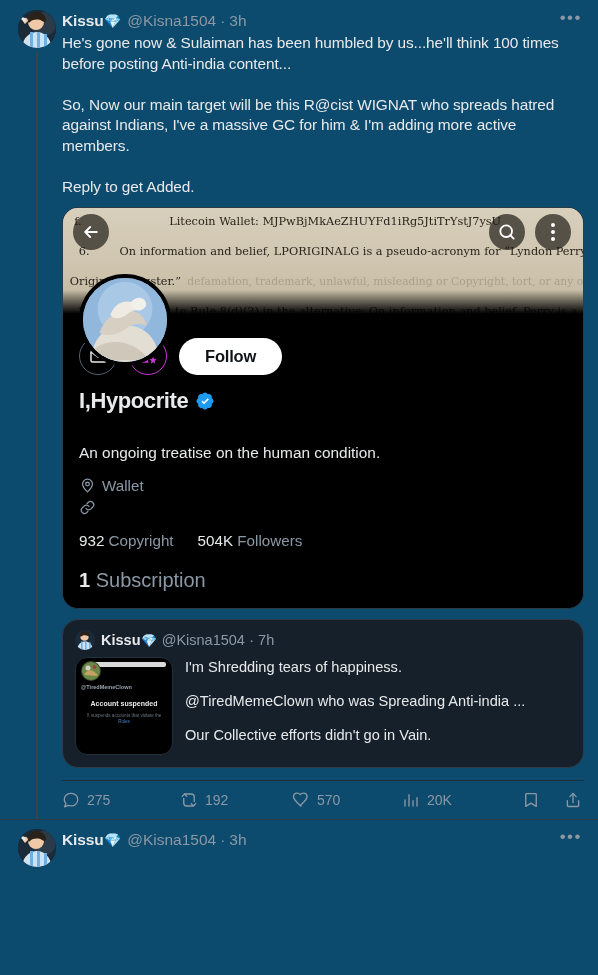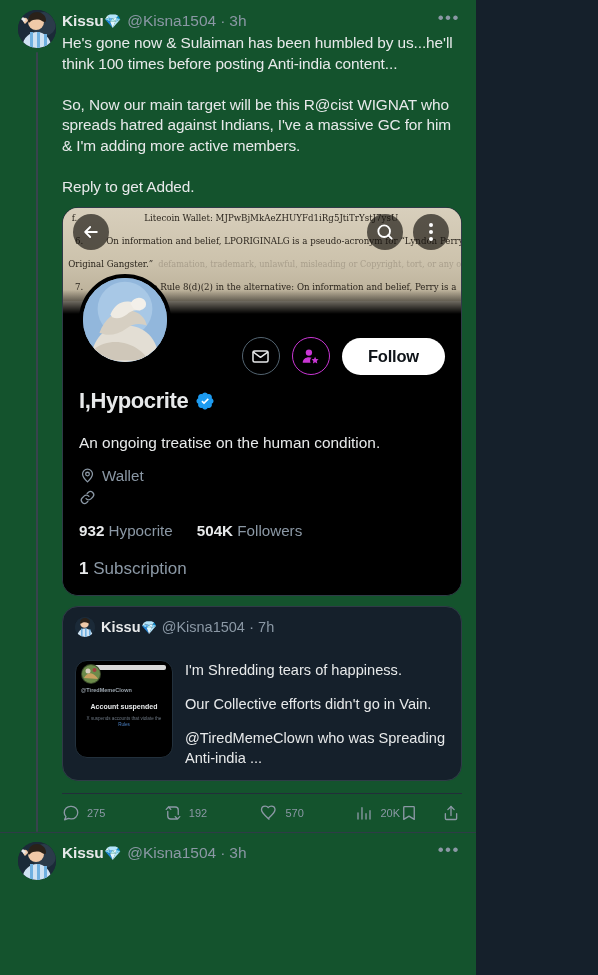--- a/index.html
+++ b/index.html
@@ -3,21 +3,21 @@
 <meta charset="utf-8">
 <style>
   * { margin:0; padding:0; box-sizing:border-box; }
   html,body{
     width:598px; height:975px;
     background:#15202b;
     font-family:"Liberation Sans", sans-serif;
     color:#e7e9ea;
     overflow:hidden;
   }
-  .app{ position:relative; width:476px; height:975px; background:#14532d; }
+  .app{ position:relative; width:598px; height:975px; background:#0c4a6e; }
 
   
   .tweet{ position:relative; display:flex; padding:10px 14px 0 14px; }
   .gutter{ width:46px; flex:0 0 46px; display:flex; flex-direction:column; align-items:center; }
   .body{ flex:1; min-width:0; padding-left:2px; }
 
   .avatar{
     width:38px;height:38px;border-radius:50%;
     overflow:hidden;flex:0 0 38px;position:relative;background:#1c2b3a;
   }
@@ -72,86 +72,86 @@
   .cardbody{ background:#000; padding:0 16px 16px 16px; position:relative; }
 
   .pfp{
     position:absolute;left:16px;top:-42px;
     width:92px;height:92px;border-radius:50%;
     border:4px solid #000;overflow:hidden;background:#8fb4d9;
   }
   .pfp svg{display:block;width:100%;height:100%;}
 
   .actrow{
-    display:flex;align-items:center;justify-content:flex-end;gap:12px;
+    display:flex;align-items:center;justify-content:flex-start;gap:12px;
     padding-top:14px;height:66px;
   }
   .cbtn{
     width:38px;height:38px;border-radius:50%;border:1px solid #536471;
     display:flex;align-items:center;justify-content:center;cursor:pointer;background:transparent;
   }
   .cbtn svg{width:19px;height:19px;}
   .cbtn.sub{ border-color:#C936D4; }
   .follow{
     background:#fff;color:#0f1419;font-weight:700;font-size:16.5px;
     border:none;border-radius:999px;padding:9px 26px;cursor:pointer;
     font-family:"Liberation Sans",sans-serif;letter-spacing:-0.2px;
   }
 
   .dname{ display:flex;align-items:center;gap:7px;margin-top:6px; }
   .dname .t{ font-size:22px;font-weight:700;color:#e7e9ea;letter-spacing:-0.4px; }
   .verified{width:20px;height:20px;flex:0 0 20px;}
   .dhandle{ font-size:15.5px;color:#8b98a5;margin-top:3px; }
-  .bio{ font-size:15.4px;color:#e7e9ea;margin-top:19px;line-height:20px; }
+  .bio{ font-size:15.4px;color:#e7e9ea;margin-top:29px;line-height:20px; }
 
   .metarow{ display:flex;align-items:center;flex-wrap:wrap;gap:4px 20px;margin-top:14px; }
   .meta{ display:flex;align-items:center;gap:6px;font-size:15.2px;color:#8b98a5; }
   .meta svg{width:17px;height:17px;flex:0 0 17px;}
   .metaline{ display:flex;align-items:center;gap:6px;font-size:15.2px;color:#8b98a5;margin-top:5px; }
   .metaline svg{width:17px;height:17px;flex:0 0 17px;}
   .metaline .lnk{ color:#5a77c8; }
 
   .stats{ display:flex;gap:24px;margin-top:16px;font-size:15.2px;color:#8b98a5; }
-  .stats b{ color:#e7e9ea;font-weight:700; }
-  .subline{ margin-top:20px;font-size:17px;color:#8b98a5; }
+  .stats b{ color:#e7e9ea;font-weight:400; }
+  .subline{ margin-top:20px;font-size:20px;color:#8b98a5; }
   .subline b{ color:#e7e9ea;font-weight:700; }
 
   
   .quote{
     margin-top:10px;border:1px solid #2f3b47;border-radius:16px;
     padding:10px 12px 12px 12px;background:#15202b;
   }
   .qhdr{ display:flex;align-items:center;gap:0;height:20px; }
   .qav{ width:20px;height:20px;border-radius:50%;overflow:hidden;flex:0 0 20px;margin-right:6px;background:#1c2b3a; }
   .qav svg{display:block;width:100%;height:100%;}
   .qname{ font-weight:700;font-size:14.5px;color:#e7e9ea; }
   .qgem{ font-size:13px;margin:0 4px 0 1px; }
   .qhandle{ font-size:14.5px;color:#8b98a5; }
-  .qcontent{ display:flex;gap:12px;margin-top:23px; }
+  .qcontent{ display:flex;gap:12px;margin-top:7px; }
   .qimg{
     width:98px;height:98px;flex:0 0 98px;border-radius:12px;overflow:hidden;
     background:#000;position:relative;border:1px solid #22303c;
   }
   .qimg .bar{position:absolute;left:14%;right:6%;top:4px;height:5px;background:#d9d9d9;border-radius:2px;}
   .qimg .sav{position:absolute;left:5px;top:3px;width:20px;height:20px;border-radius:50%;overflow:hidden;}
   .qimg .sav svg{width:100%;height:100%;display:block;}
   .qimg .sh{position:absolute;left:5px;top:26px;font-size:5.5px;font-weight:700;color:#9aa4ad;}
   .qimg .st{position:absolute;left:0;right:0;top:42px;text-align:center;font-size:7px;font-weight:700;color:#e7e9ea;}
   .qimg .sd{position:absolute;left:8px;right:8px;top:55px;text-align:center;font-size:4.6px;color:#6b7580;line-height:6px;}
   .qimg .sd i{color:#4a7fc1;font-style:normal;}
   .qtextwrap{ flex:1;min-width:0;font-size:14.6px;line-height:20px;color:#e7e9ea; }
   .qtextwrap p{ margin-bottom:14px; }
   .qtextwrap p:last-child{ margin-bottom:0; }
 
   
   .actions{
     display:flex;align-items:center;margin:12px 0 0 0;padding:6px 2px 10px 0;
     border-top:1px solid #222e3a;padding-top:10px;
   }
-  .act{ display:flex;align-items:center;gap:7px;color:#8b98a5;font-size:11px;cursor:pointer; }
+  .act{ display:flex;align-items:center;gap:7px;color:#8b98a5;font-size:14px;cursor:pointer; }
   .act svg{ width:18px;height:18px;fill:none;stroke:#8b98a5;stroke-width:1.8;
             stroke-linecap:round;stroke-linejoin:round; }
   .sp1{width:118px}.sp2{width:112px}.sp3{width:110px}
   .tail{ margin-left:auto;display:flex;align-items:center;gap:24px; }
 
   .sep{ height:1px;background:#2f3b47;margin:0; }
   .clip{ overflow:hidden; }
 </style>
 </head>
 <body>
@@ -291,21 +291,21 @@
             <svg viewBox="0 0 24 24" fill="none" stroke="#8b98a5" stroke-width="1.8" stroke-linecap="round">
               <path d="M10 13.5a4.6 4.6 0 006.9.5l2.6-2.6a4.6 4.6 0 00-6.5-6.5L11.5 6.4"></path>
               <path d="M14 10.5a4.6 4.6 0 00-6.9-.5l-2.6 2.6a4.6 4.6 0 006.5 6.5l1.5-1.5"></path>
             </svg>
           </div>
 
 
           <div class="stats">
             <span>
               <b>932</b>
-              <span>Hypocrite</span>
+              <span>Copyright</span>
             </span>
             <span>
               <b>504K</b>
               <span>Followers</span>
             </span>
           </div>
 
           <div class="subline">
             <b>1</b>
             <span>Subscription</span>
@@ -345,22 +345,22 @@
             </span>
             <span class="sh">@TiredMemeClown</span>
             <span class="st">Account suspended</span>
             <span class="sd">
               <span>X suspends accounts that violate the </span><i>Rules</i>
             </span>
           </div>
 
           <div class="qtextwrap">
             <p>I'm Shredding tears of happiness.</p>
+            <p>@TiredMemeClown who was Spreading Anti-india ...</p>
             <p>Our Collective efforts didn't go in Vain.</p>
-            <p>@TiredMemeClown who was Spreading Anti-india ...</p>
           </div>
         </div>
       </div>
 
       <div class="actions">
         <div class="act sp1">
           <svg viewBox="0 0 24 24">
               <path d="M21 11.5a8.4 8.4 0 01-9 8.4 9.3 9.3 0 01-3.4-.6L3.5 21l1.8-4.2A8.2 8.2 0 013 11.5 8.4 8.4 0 0112 3.1a8.4 8.4 0 019 8.4z"></path>
             </svg>
           <span>275</span>

